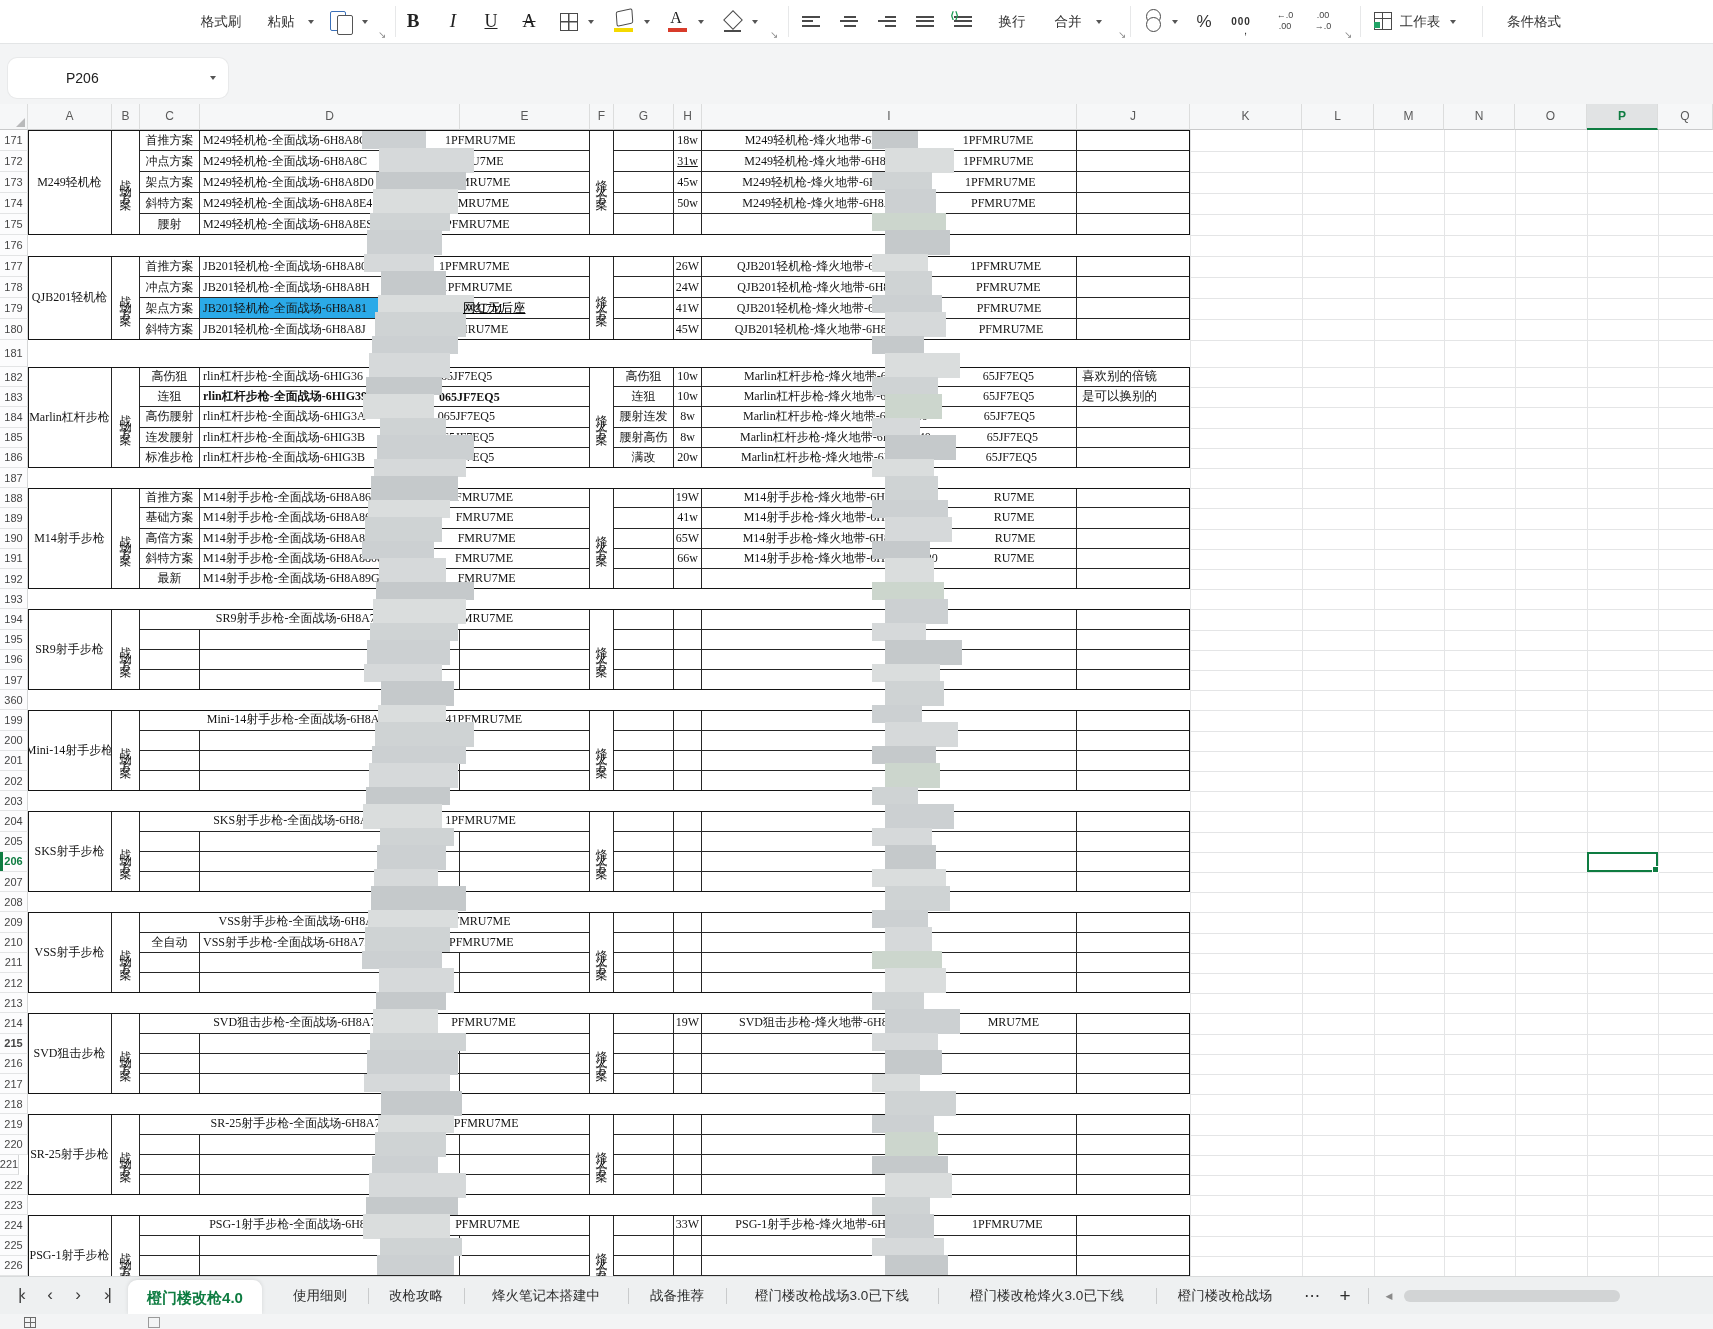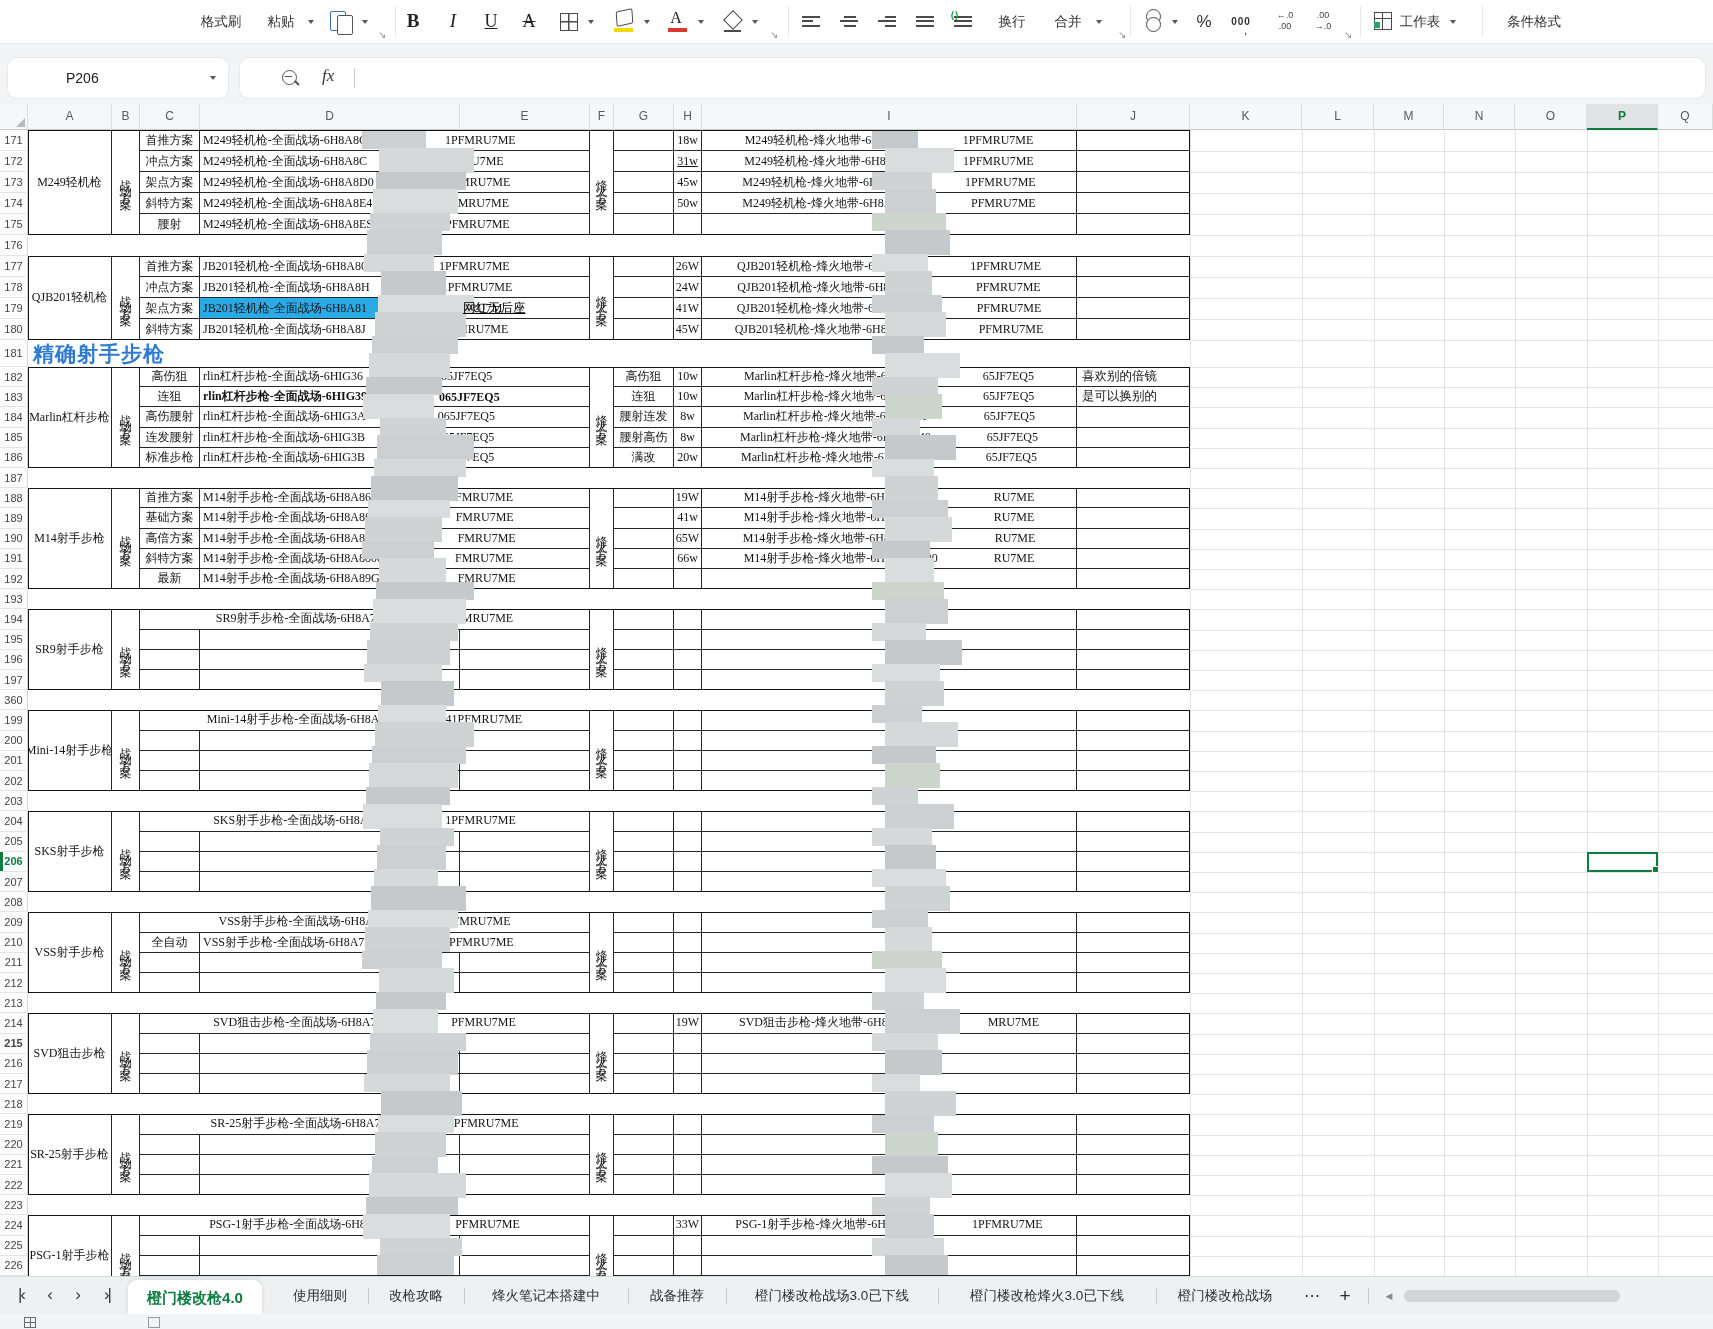--- a/index.html
+++ b/index.html
@@ -155,25 +155,20 @@
     <div class="rtext" style="left:1394px;width:52px;">工作表</div>
     <span class="chev" style="left:1450px;"></span>
     <div class="rsep" style="left:1482px;"></div>
     <div class="rtext" style="left:1496px;width:76px;">条件格式</div>
   </div>
 
   <div id="namebox">
     <div class="val">P206</div>
     <span class="chev" style="left:202px;top:18px;"></span>
   </div>
-  <div id="fxbox">
-    <span class="mag"></span>
-    <span class="fx">fx</span>
-    <span class="abs" style="left:114px;top:10px;width:1px;height:20px;background:#c9cacb;"></span>
-  </div>
 
   <div id="sheet">
       <div class="abs" style="left: 0px; top: 104px; width: 1713px; height: 1172px; background: rgb(255, 255, 255);"></div>
       <div class="gl" style="left: 1302px; top: 130px; width: 1px; height: 1146px;"></div>
       <div class="gl" style="left: 1374px; top: 130px; width: 1px; height: 1146px;"></div>
       <div class="gl" style="left: 1444px; top: 130px; width: 1px; height: 1146px;"></div>
       <div class="gl" style="left: 1515px; top: 130px; width: 1px; height: 1146px;"></div>
       <div class="gl" style="left: 1587px; top: 130px; width: 1px; height: 1146px;"></div>
       <div class="gl" style="left: 1658px; top: 130px; width: 1px; height: 1146px;"></div>
       <div class="gl" style="left: 1190px; top: 151px; width: 523px; height: 1px;"></div>
@@ -295,27 +290,26 @@
       <div class="rowhdr" style="left: 0px; top: 952.8px; width: 28px; height: 20.2px;">211</div>
       <div class="rowhdr" style="left: 0px; top: 973px; width: 28px; height: 20.2px;">212</div>
       <div class="rowhdr" style="left: 0px; top: 993.2px; width: 28px; height: 20.2px;">213</div>
       <div class="rowhdr" style="left: 0px; top: 1013.4px; width: 28px; height: 20.2px;">214</div>
       <div class="rowhdr" style="left: 0px; top: 1033.6px; width: 28px; height: 20.2px; font-weight: bold;">215</div>
       <div class="rowhdr" style="left: 0px; top: 1053.8px; width: 28px; height: 20.2px;">216</div>
       <div class="rowhdr" style="left: 0px; top: 1074px; width: 28px; height: 20.2px;">217</div>
       <div class="rowhdr" style="left: 0px; top: 1094.2px; width: 28px; height: 20.2px;">218</div>
       <div class="rowhdr" style="left: 0px; top: 1114.4px; width: 28px; height: 20.2px;">219</div>
       <div class="rowhdr" style="left: 0px; top: 1134.6px; width: 28px; height: 20.2px;">220</div>
-      <div class="rowhdr" style="left: 0px; top: 1154.8px; width: 28px; height: 20.2px;">221</div>
+      <div class="rowhdr" style="left: 0px; top: 1154.8px; width: 19px; height: 20.2px;">221</div>
       <div class="rowhdr" style="left: 0px; top: 1175px; width: 28px; height: 20.2px;">222</div>
       <div class="rowhdr" style="left: 0px; top: 1195.2px; width: 28px; height: 20.2px;">223</div>
       <div class="rowhdr" style="left: 0px; top: 1215.4px; width: 28px; height: 20.2px;">224</div>
       <div class="rowhdr" style="left: 0px; top: 1235.6px; width: 28px; height: 20.2px;">225</div>
       <div class="rowhdr" style="left: 0px; top: 1255.8px; width: 28px; height: 20.2px;">226</div>
-      <div class="abs" id="secttitle" style="left: 33px; top: 340px; width: 400px; height: 27px; line-height: 27px;">精确射手步枪</div>
       <div class="tc" style="left: 28px; top: 130px; width: 84px; height: 105px; overflow: hidden;">
         <span>M249轻机枪</span>
       </div>
       <div class="tc" style="left: 112px; top: 130px; width: 28px; height: 105px;">
         <span class="vtxt">战场方案</span>
       </div>
       <div class="tc" style="left: 590px; top: 130px; width: 24px; height: 105px;">
         <span class="vtxt">烽火方案</span>
       </div>
       <div class="tc" style="left: 140px; top: 130px; width: 60px; height: 21px;">

